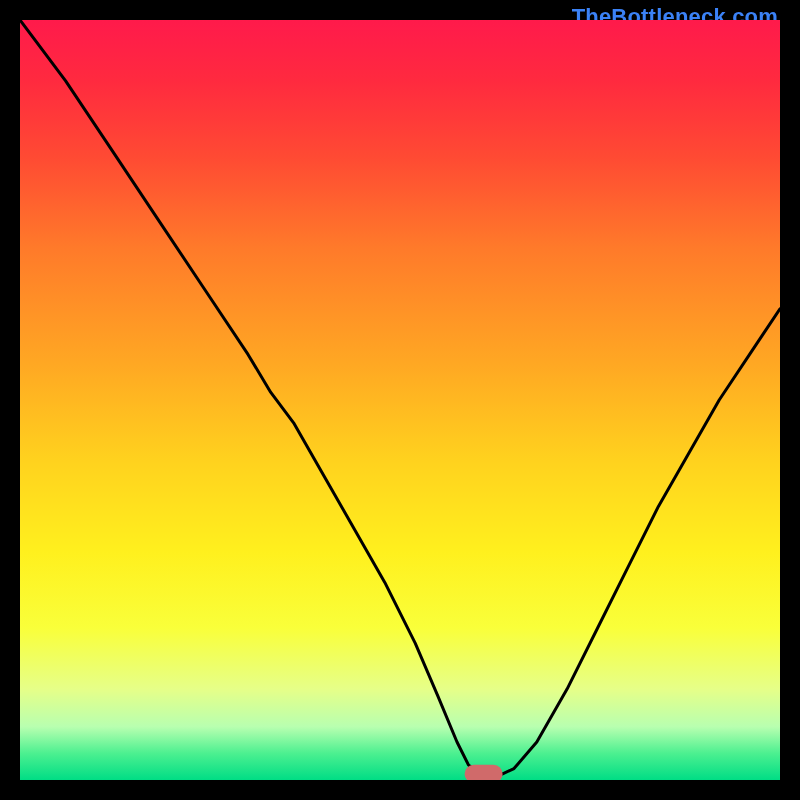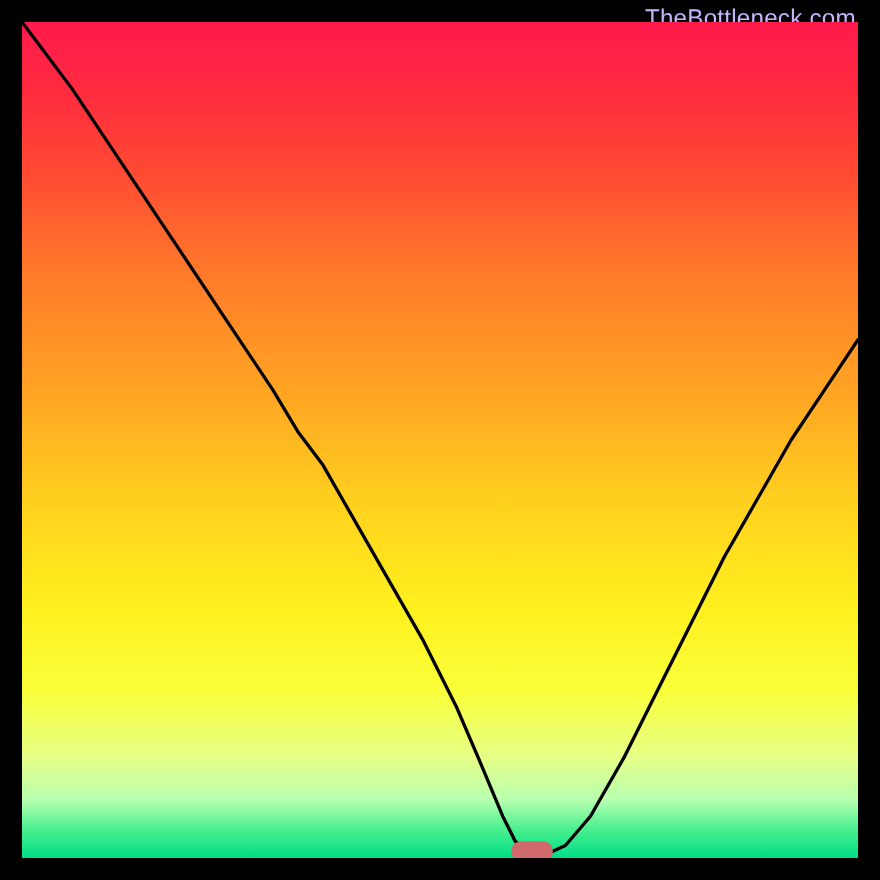--- a/index.html
+++ b/index.html
@@ -23,22 +23,22 @@
     width: 760px;
     height: 760px;
     overflow: hidden;
   }
   .watermark {
     position: absolute;
     top: 4px;
     right: 22px;
     font-family: Arial, Helvetica, sans-serif;
     font-size: 22px;
-    font-weight: 400;
-    color: #c4b5fd;
+    font-weight: 700;
+    color: #3b82f6;
     letter-spacing: 0.2px;
     pointer-events: none;
   }
   svg {
     display: block;
   }
 </style>
 </head>
 <body>
 

